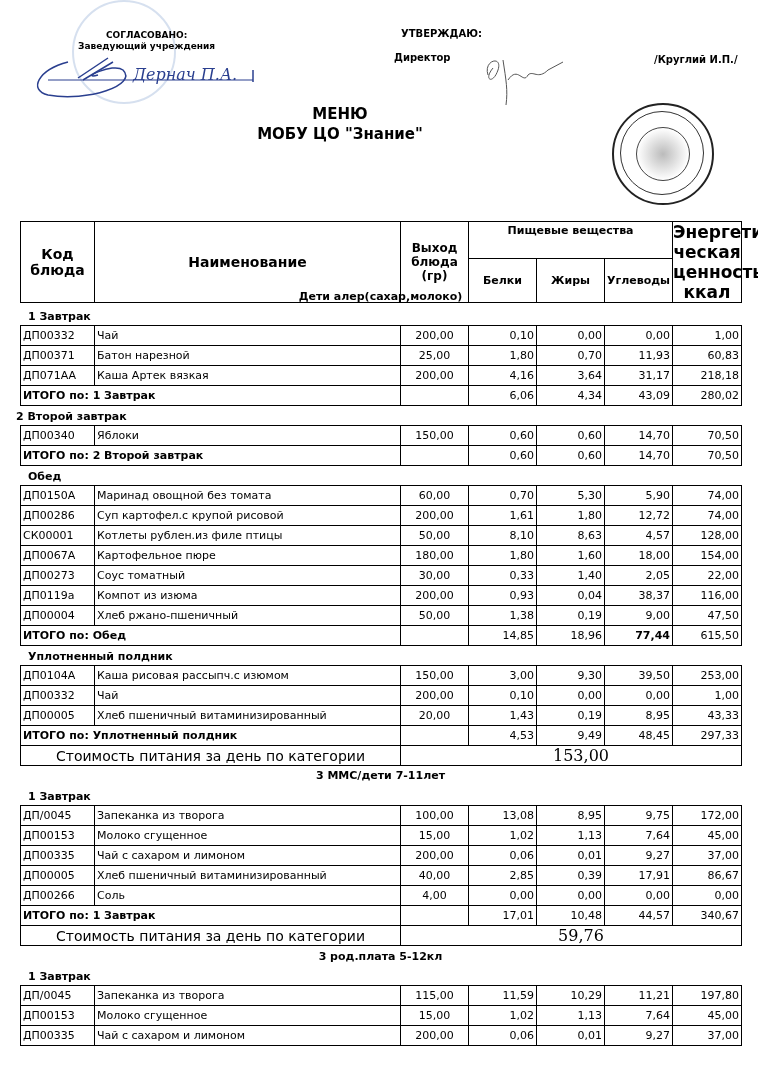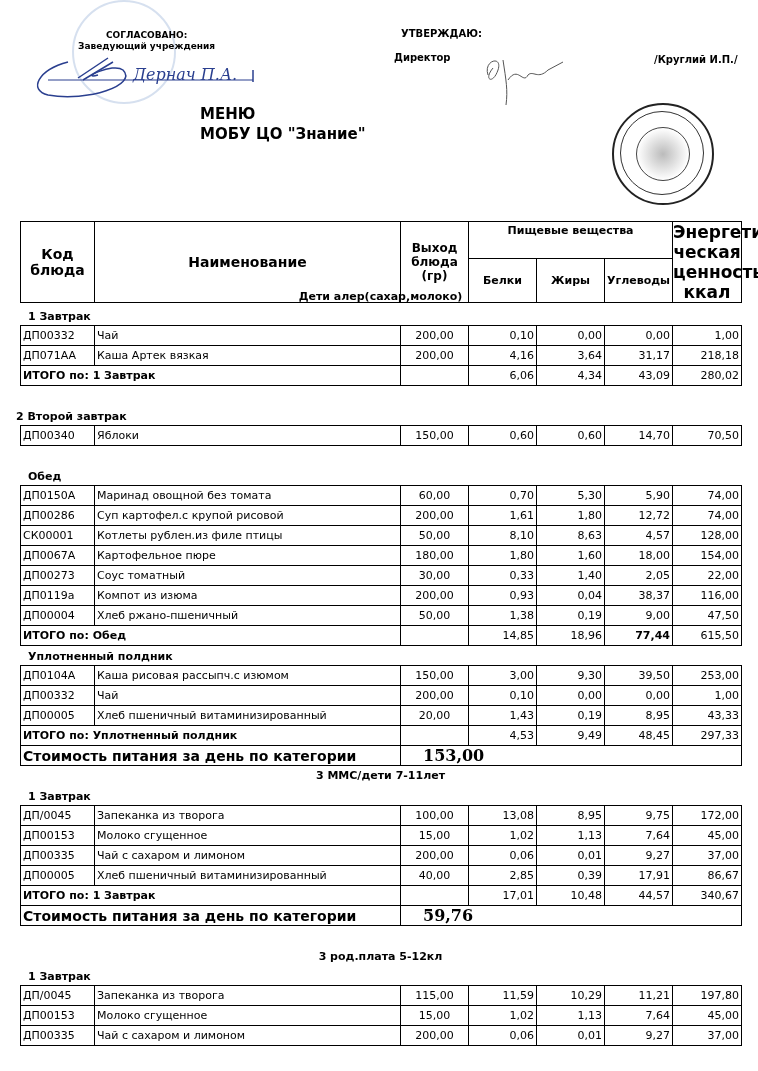--- a/index.html
+++ b/index.html
@@ -1,27 +1,27 @@
 <!DOCTYPE html>
 <html><head>
 <meta charset="utf-8">
 <style>
   html, body { margin: 0; padding: 0; background: #ffffff; }
   body { width: 758px; height: 1071px; position: relative; overflow: hidden; font-family: "DejaVu Sans", sans-serif; color: #000; }
   .abs { position: absolute; }
   .hdr-small { font-size: 10px; font-weight: bold; }
-  .title { position: absolute; left: 200px; width: 280px; text-align: left; font-weight: bold; font-size: 15px; line-height: 20px; }
+  .title { position: absolute; left: 200px; width: 280px; text-align: center; font-weight: bold; font-size: 15px; line-height: 20px; }
   .stamp { position: absolute; border-radius: 50%; }
   table { border-collapse: collapse; }
   .grid { position: absolute; left: 20px; width: 721px; table-layout: fixed; }
   .grid td { border: 1px solid #000; font-size: 11px; height: 19px; padding: 0 2px; white-space: nowrap; overflow: hidden; font-family: "DejaVu Sans", sans-serif; }
   .grid td.num { text-align: right; }
   .grid td.w { text-align: center; }
   .grid tr.total td { font-weight: bold; }
-  .grid tr.cost td { font-weight: bold; font-size: 14px; height: 18px; }
+  .grid tr.cost td { font-weight: normal; font-size: 14px; height: 18px; text-align: center; }
   .grid tr.cost td.cv { font-family: "DejaVu Serif", serif; font-size: 16px; padding-left: 22px; }
   .sec { position: absolute; font-weight: bold; font-size: 11px; }
   .cat { position: absolute; left: 20px; width: 721px; text-align: center; font-weight: bold; font-size: 11px; }
   .head { position: absolute; left: 20px; top: 221px; width: 721px; table-layout: fixed; }
   .head td { border: 1px solid #000; text-align: center; font-weight: bold; font-size: 11px; padding: 0; }
 </style>
 </head>
 <body>
 
 <div class="stamp" style="left:72px;top:0px;width:100px;height:100px;border:2px solid #c5d3e8;opacity:0.7;"></div>
@@ -94,20 +94,29 @@
       <tr>
     <td>ДП00332</td>
         <td>Чай</td>
         <td class="w">200,00</td>
         <td class="num">0,10</td>
         <td class="num">0,00</td>
         <td class="num">0,00</td>
         <td class="num">1,00</td>
   </tr>
   <tr>
+    <td>ДП00371</td>
+        <td>Батон нарезной</td>
+        <td class="w">25,00</td>
+        <td class="num">1,80</td>
+        <td class="num">0,70</td>
+        <td class="num">11,93</td>
+        <td class="num">60,83</td>
+  </tr>
+  <tr>
     <td>ДП071АА</td>
         <td>Каша Артек  вязкая</td>
         <td class="w">200,00</td>
         <td class="num">4,16</td>
         <td class="num">3,64</td>
         <td class="num">31,17</td>
         <td class="num">218,18</td>
   </tr>
   <tr class="total">
     <td colspan="2">ИТОГО по: 1 Завтрак</td>
@@ -134,20 +143,28 @@
   <tbody>
       <tr>
     <td>ДП00340</td>
         <td>Яблоки</td>
         <td class="w">150,00</td>
         <td class="num">0,60</td>
         <td class="num">0,60</td>
         <td class="num">14,70</td>
         <td class="num">70,50</td>
   </tr>
+  <tr class="total">
+    <td colspan="2">ИТОГО по: 2 Второй завтрак</td>
+        <td></td>
+        <td class="num" style="font-weight:normal">0,60</td>
+        <td class="num" style="font-weight:normal">0,60</td>
+        <td class="num" style="font-weight:normal">14,70</td>
+        <td class="num" style="font-weight:normal">70,50</td>
+  </tr>
 </tbody>
   </table>
 
 <div class="sec" style="left:28px;top:470px;">Обед</div>
 <table class="grid" style="top:485px;">
   <colgroup>
       <col style="width:74px">
       <col style="width:306px">
       <col style="width:68px">
       <col style="width:68px">
@@ -326,20 +343,29 @@
       </tr>
   <tr>
         <td>ДП00005</td>
         <td>Хлеб пшеничный витаминизированный</td>
         <td class="w">40,00</td>
         <td class="num">2,85</td>
         <td class="num">0,39</td>
         <td class="num">17,91</td>
         <td class="num">86,67</td>
       </tr>
+  <tr>
+        <td>ДП00266</td>
+        <td>Соль</td>
+        <td class="w">4,00</td>
+        <td class="num">0,00</td>
+        <td class="num">0,00</td>
+        <td class="num">0,00</td>
+        <td class="num">0,00</td>
+      </tr>
   <tr class="total">
     <td colspan="2">ИТОГО по: 1 Завтрак</td>
         <td></td>
         <td class="num" style="font-weight:normal">17,01</td>
         <td class="num" style="font-weight:normal">10,48</td>
         <td class="num" style="font-weight:normal">44,57</td>
         <td class="num" style="font-weight:normal">340,67</td>
   </tr>
   <tr class="cost">
     <td colspan="2">Стоимость питания за день по категории</td>

